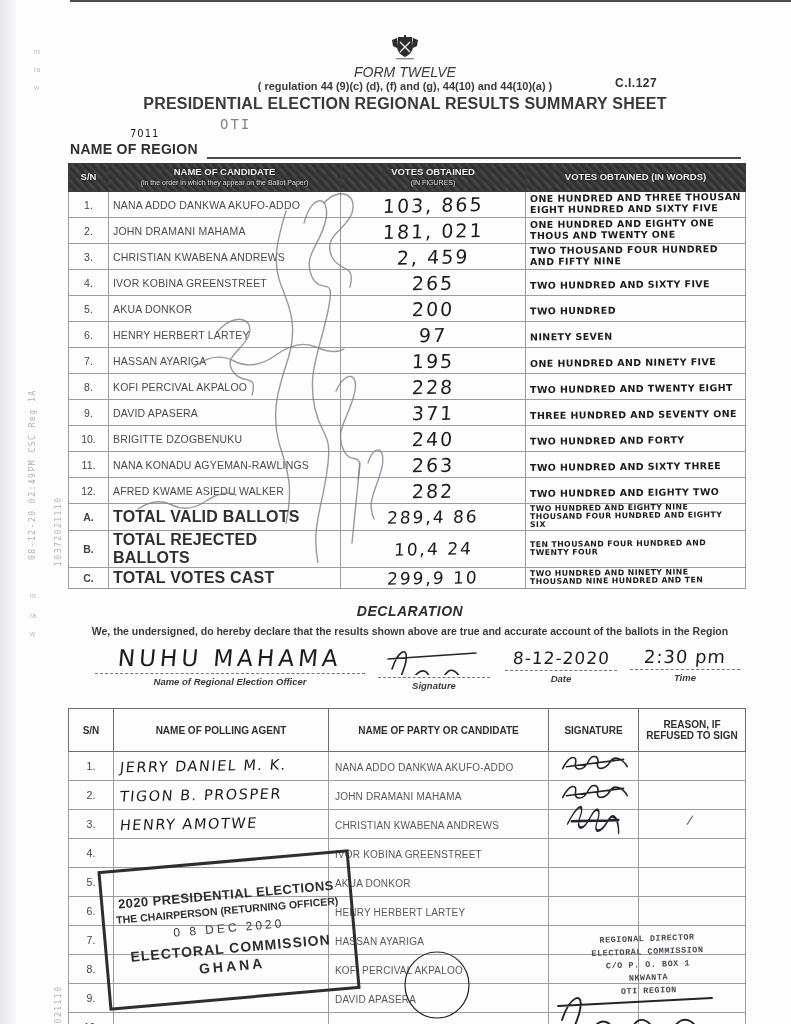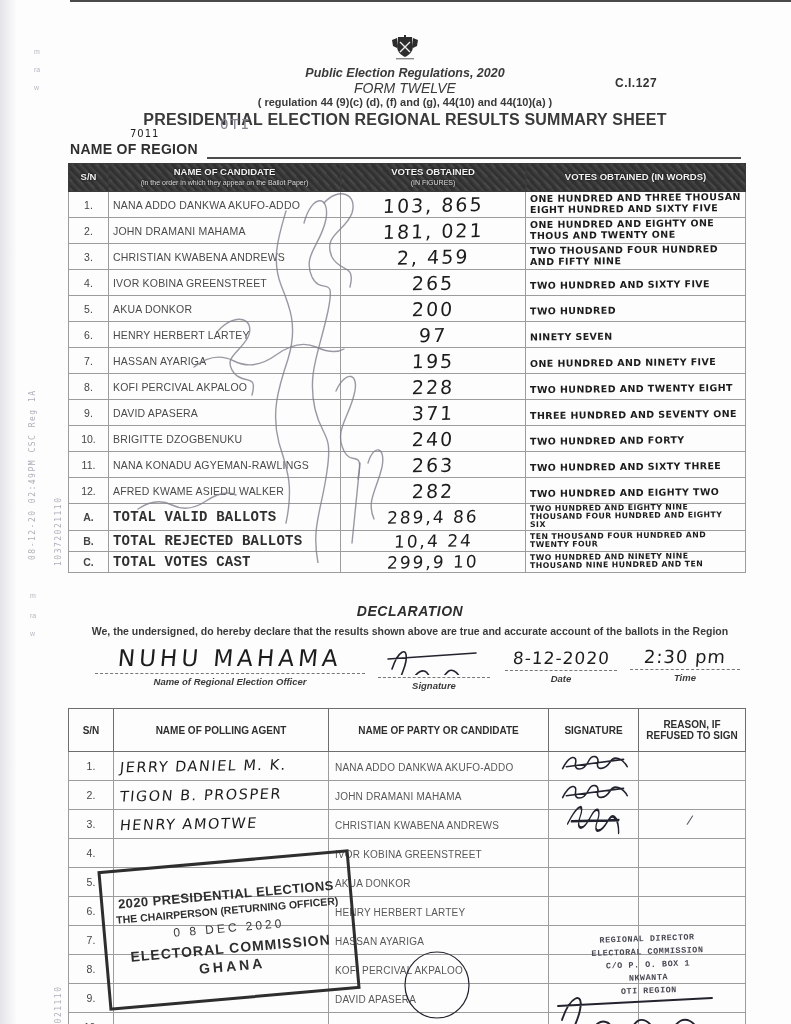--- a/index.html
+++ b/index.html
@@ -35,21 +35,21 @@
     background:repeating-linear-gradient(47deg,#3c3c3c 0 2px,#4e4e4e 2px 3px,#303030 3px 6px);
     color:#f2f2f2;font-size:9.5px;line-height:10.5px;padding:3px 2px;border:1px solid #3a3a3a;
     text-shadow:0 0 2px #000;
   }
   .results th .sub{font-size:7px;font-weight:normal;opacity:.85;display:block;}
   .results td{border:1px solid #9c9c9c;padding:0 4px;vertical-align:middle;overflow:hidden;}
   .results tbody.cands td{height:25px;}
   .results tbody.tots td{height:19px;}
   .c-sn{text-align:center;font-size:10.5px;color:#444;}
   .c-name{font-size:10.5px;color:#4a4a4a;letter-spacing:.2px;white-space:nowrap;}
-  .tot-label{font-size:14px;font-weight:bold;color:#303030;letter-spacing:.2px;font-family:Liberation Mono, monospace;}
+  .tot-label{font-size:16px;font-weight:bold;color:#303030;letter-spacing:.2px;}
   .tots .c-sn{font-weight:bold;}
   td.c-fig{text-align:center;}
   .hw{font-family:"DejaVu Sans", sans-serif;color:#1c1c1c;}
   .hw-fig{display:inline-block;font-size:19px;transform:skewX(-4deg) rotate(-1deg);letter-spacing:2px;white-space:nowrap;}
   .tots .hw-fig{font-size:17px;}
   .hw-words{display:inline-block;font-size:9.5px;font-weight:bold;line-height:10.5px;letter-spacing:.4px;transform:rotate(-.6deg);}
   .tots .hw-words{font-size:7.8px;line-height:8.2px;}
   
   .decl{left:75px;top:603px;width:670px;text-align:center;}
   .decl-title{font-size:14px;font-weight:bold;color:#2e2e2e;letter-spacing:.5px;font-style:italic;}
@@ -107,21 +107,20 @@
       <g fill="#2d2d2d">
         <path d="M8,3 L22,3 L23,12 C23,18 19,21 15,23 C11,21 7,18 7,12 Z"></path>
         <rect x="14" y="1" width="2" height="4"></rect>
         <path d="M2,6 L7,4 L7,14 L3,12 Z"></path>
           <path d="M28,6 L23,4 L23,14 L27,12 Z"></path>
       </g>
       <path d="M10,8 L20,18 M20,8 L10,18" stroke="#f0f0f0" stroke-width="1.4"></path>
       <rect x="6" y="24" width="18" height="1.4" fill="#8a8a8a"></rect>
     </svg>
   </span>
-  <div class="reg-line">Public Election Regulations, 2020</div>
   <div class="form-line">FORM TWELVE</div>
   <div class="reg-ref">( regulation 44 (9)(c) (d), (f) and (g), 44(10) and 44(10)(a) )</div>
   <div class="main-title">PRESIDENTIAL ELECTION REGIONAL RESULTS SUMMARY SHEET</div>
 </div>
 <div class="abs ci">C.I.127</div>
 <div class="abs region-code hw">7011</div>
 <div class="abs region-typed">OTI</div>
 <div class="abs region-label">NAME OF REGION</div>
 <div class="abs region-line"></div>
 

